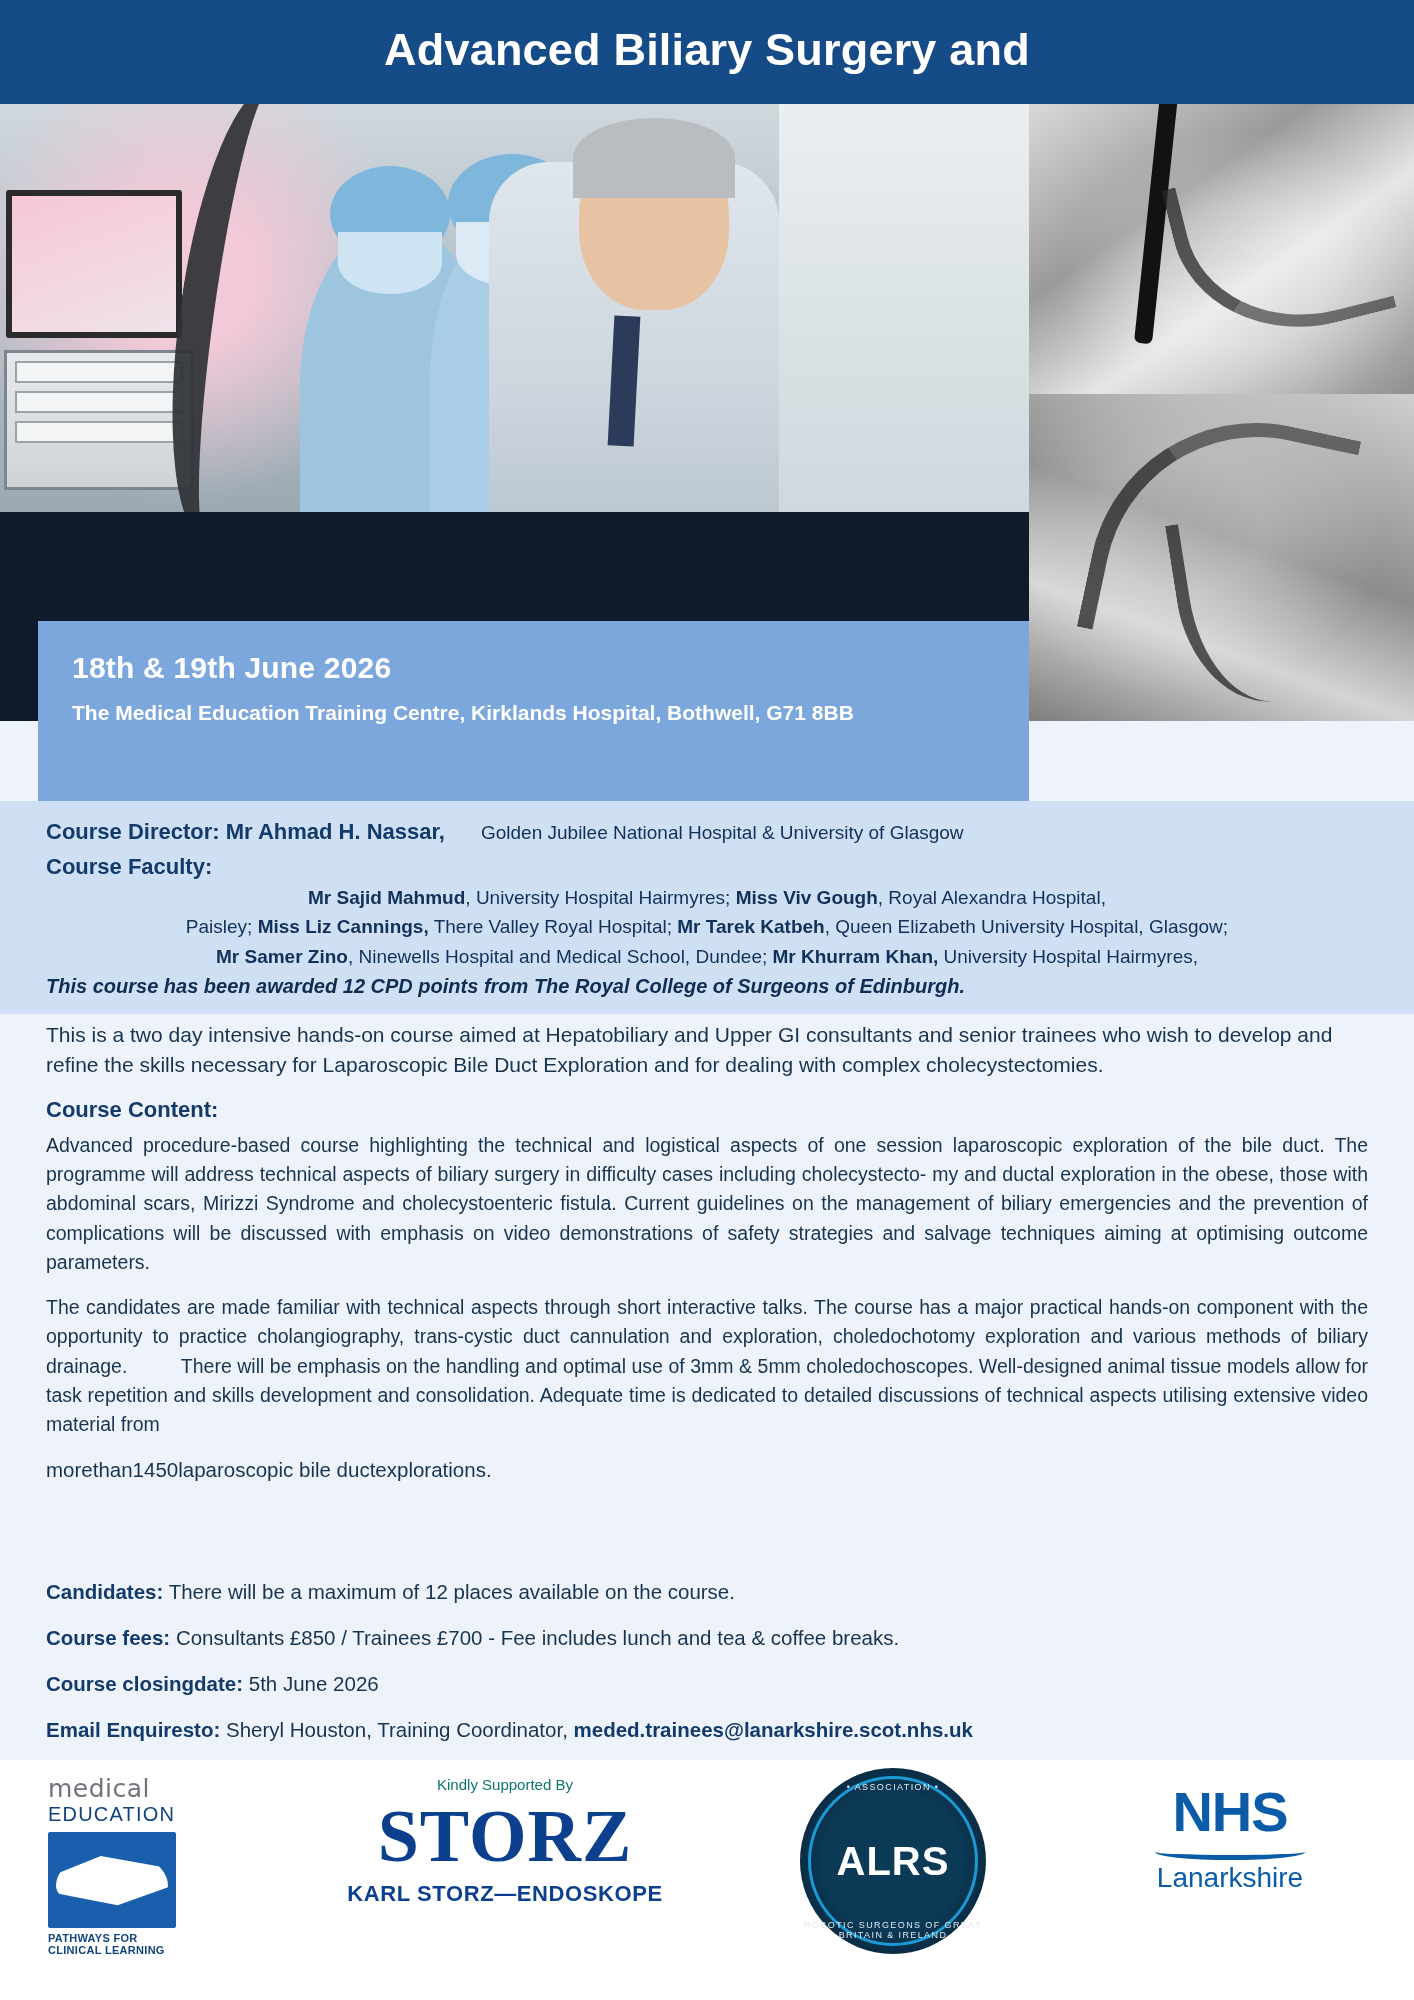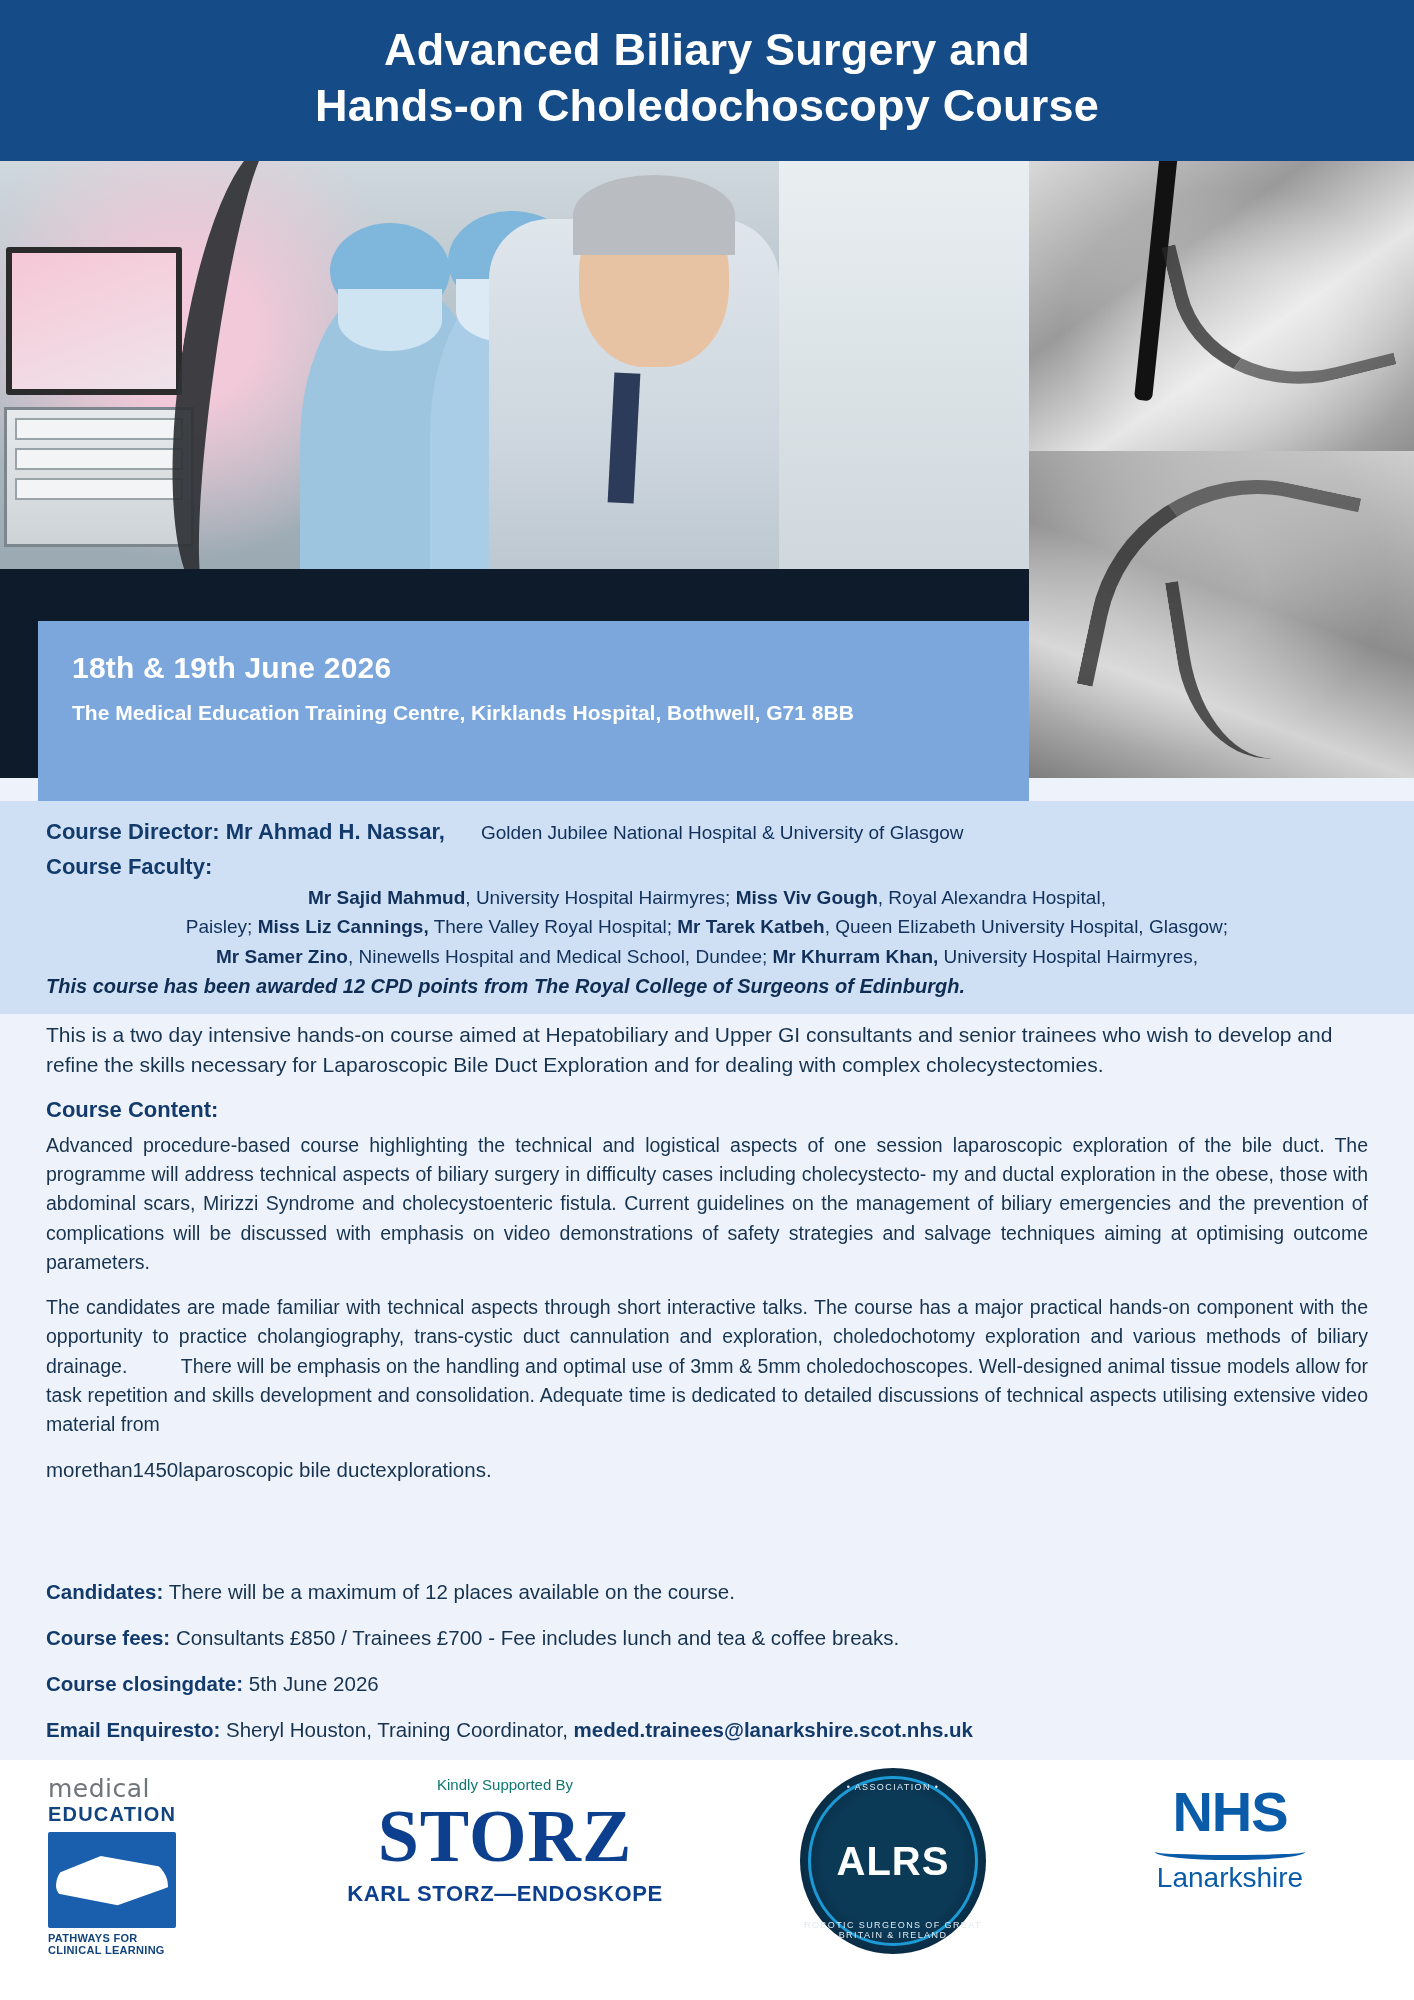--- a/index.html
+++ b/index.html
@@ -203,21 +203,21 @@
 
   
   .logos {
     position: absolute; left: 0; top: 1760px; width: 1414px; height: 240px;
     background: #ffffff;
   }
   .logo { position: absolute; top: 10px; }
 
   .logo-medu { left: 48px; top: 14px; width: 130px; }
   .logo-medu .t1 { font-size: 25px; color: #6f7479; font-family: "DejaVu Sans", sans-serif; letter-spacing: .5px; }
-  .logo-medu .t2 { font-size: 20px; color: #11447e; font-weight: bold; letter-spacing: 1.2px; }
+  .logo-medu .t2 { font-size: 20px; color: #11447e; font-weight: normal; letter-spacing: 1.2px; }
   .logo-medu .swoosh {
     margin-top: 6px; width: 128px; height: 96px;
     background: #1a5fae; border-radius: 2px; position: relative; overflow: hidden;
   }
   .logo-medu .swoosh:before {
     content: ""; position: absolute; left: 8px; top: 18px; width: 112px; height: 60px;
     background: #ffffff;
     border-radius: 50% 50% 50% 50% / 60% 60% 40% 40%;
     clip-path: polygon(0 40%, 40% 10%, 100% 30%, 100% 62%, 55% 92%, 0 72%);
   }
@@ -267,21 +267,20 @@
   .logo-nhs .sub { font-size: 28px; color: #0b5ca8; }
 </style>
 </head>
 <body>
 
 <div class="page">
 
   <div class="header">
     <h1>
       <span>Advanced Biliary Surgery and</span>
-      <span class="line2">Hands-on Choledochoscopy Course</span>
     </h1>
   </div>
 
   <div class="photoband">
     <div class="photo-main">
       <div class="wall"></div>
       <div class="monitor"></div>
       <div class="stack">
           <i></i>
           <i></i>

